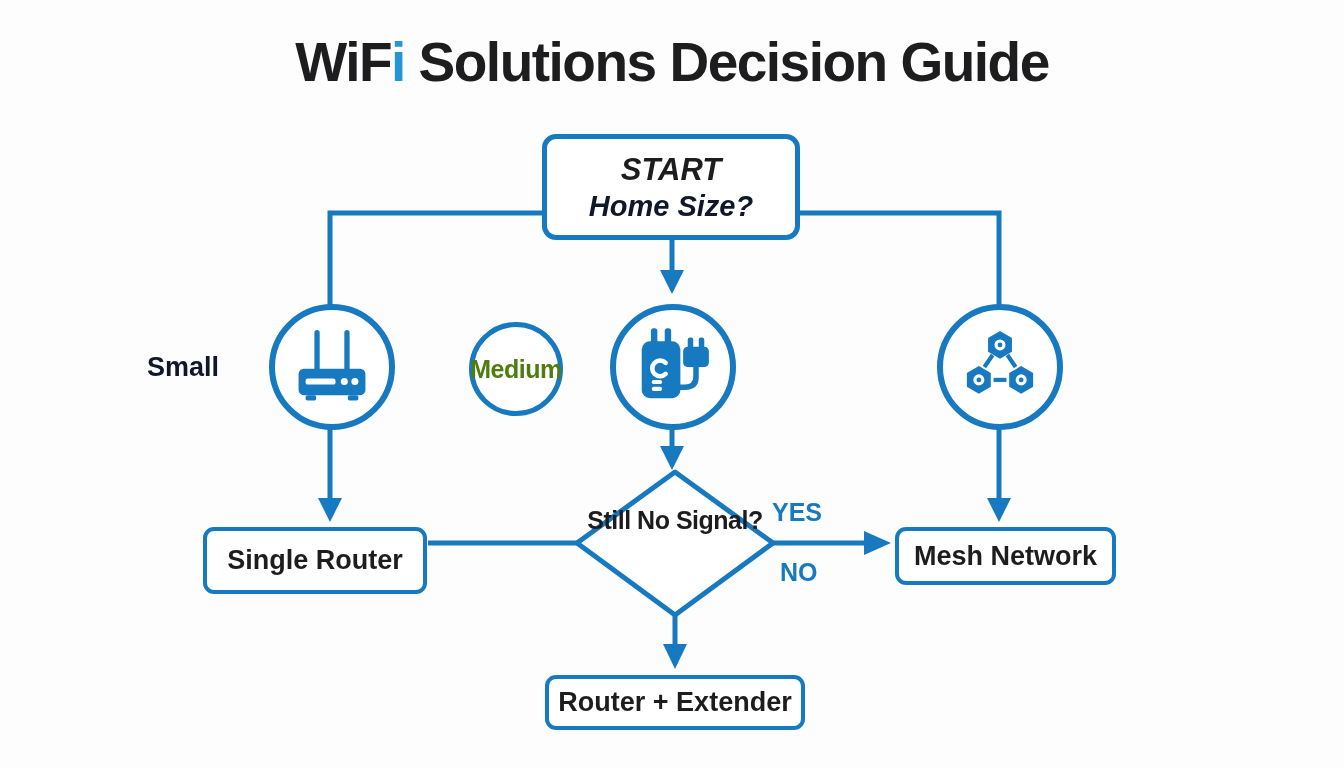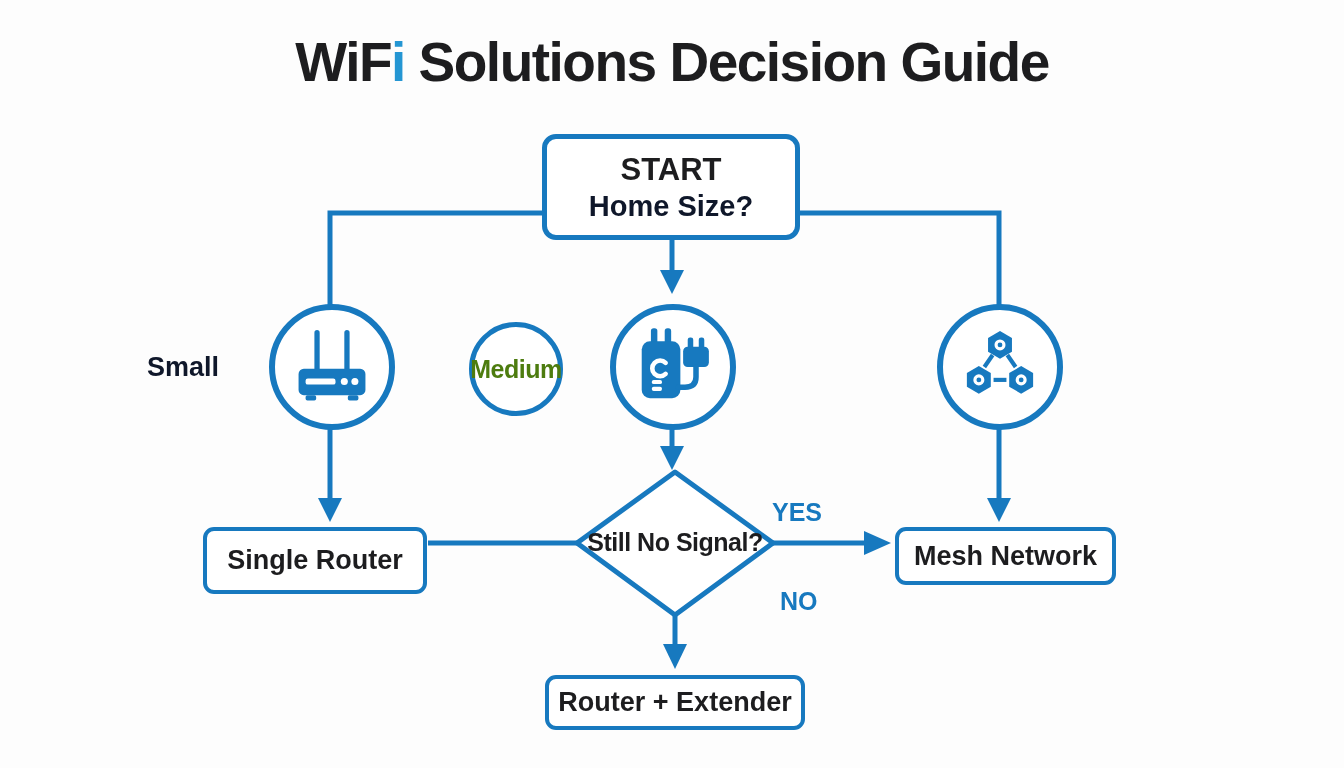--- a/index.html
+++ b/index.html
@@ -40,20 +40,21 @@
     justify-content: center;
     font-weight: bold;
     color: #1d1d1f;
     box-sizing: border-box;
   }
   #start-node {
     left: 542px; top: 134px; width: 258px; height: 106px;
     border-width: 5px; border-radius: 14px;
     flex-direction: column;
     gap: 2px;
+    font-style: italic;
   }
   #start-node .start-line1 { font-size: 31px; color: #1d1d1f; }
   #start-node .start-line2 { font-size: 29px; color: #0f172a; }
   .circle {
     position: absolute;
     background: #ffffff;
     border: 6px solid #1779bf;
     border-radius: 50%;
     display: flex;
     align-items: center;
@@ -70,31 +71,31 @@
   #small-label {
     position: absolute; left: 118px; top: 352px; width: 130px;
     text-align: center;
     font-size: 27px; font-weight: bold; color: #0f172a;
   }
   #single-router-node   { left: 203px; top: 527px; width: 224px; height: 67px; font-size: 27px; }
   #mesh-network-node    { left: 895px; top: 527px; width: 221px; height: 58px; font-size: 27px; }
   #router-extender-node { left: 545px; top: 675px; width: 260px; height: 55px; font-size: 27px; }
   #decision-label {
     position: absolute;
-    left: 577px; top: 528px; width: 196px;
+    left: 577px; top: 506px; width: 196px;
     text-align: center;
     font-size: 25px; font-weight: bold; color: #1d1d1f;
     letter-spacing: -0.5px;
   }
   .edge-label {
     position: absolute;
     font-size: 25px; font-weight: bold; color: #1779bf;
   }
   #yes-label { left: 772px; top: 498px; }
-  #no-label  { left: 780px; top: 558px; margin-top: 29px; }
+  #no-label  { left: 780px; top: 558px; }
   .icon-svg { display: block; }
 </style>
 </head>
 <body>
 
 <div id="canvas">
 
   <div class="page-title"><span>WiF</span><span class="accent">i</span><span> Solutions Decision Guide</span></div>
 
   <svg id="lines-layer" viewBox="0 0 1344 768" xmlns="http://www.w3.org/2000/svg">

